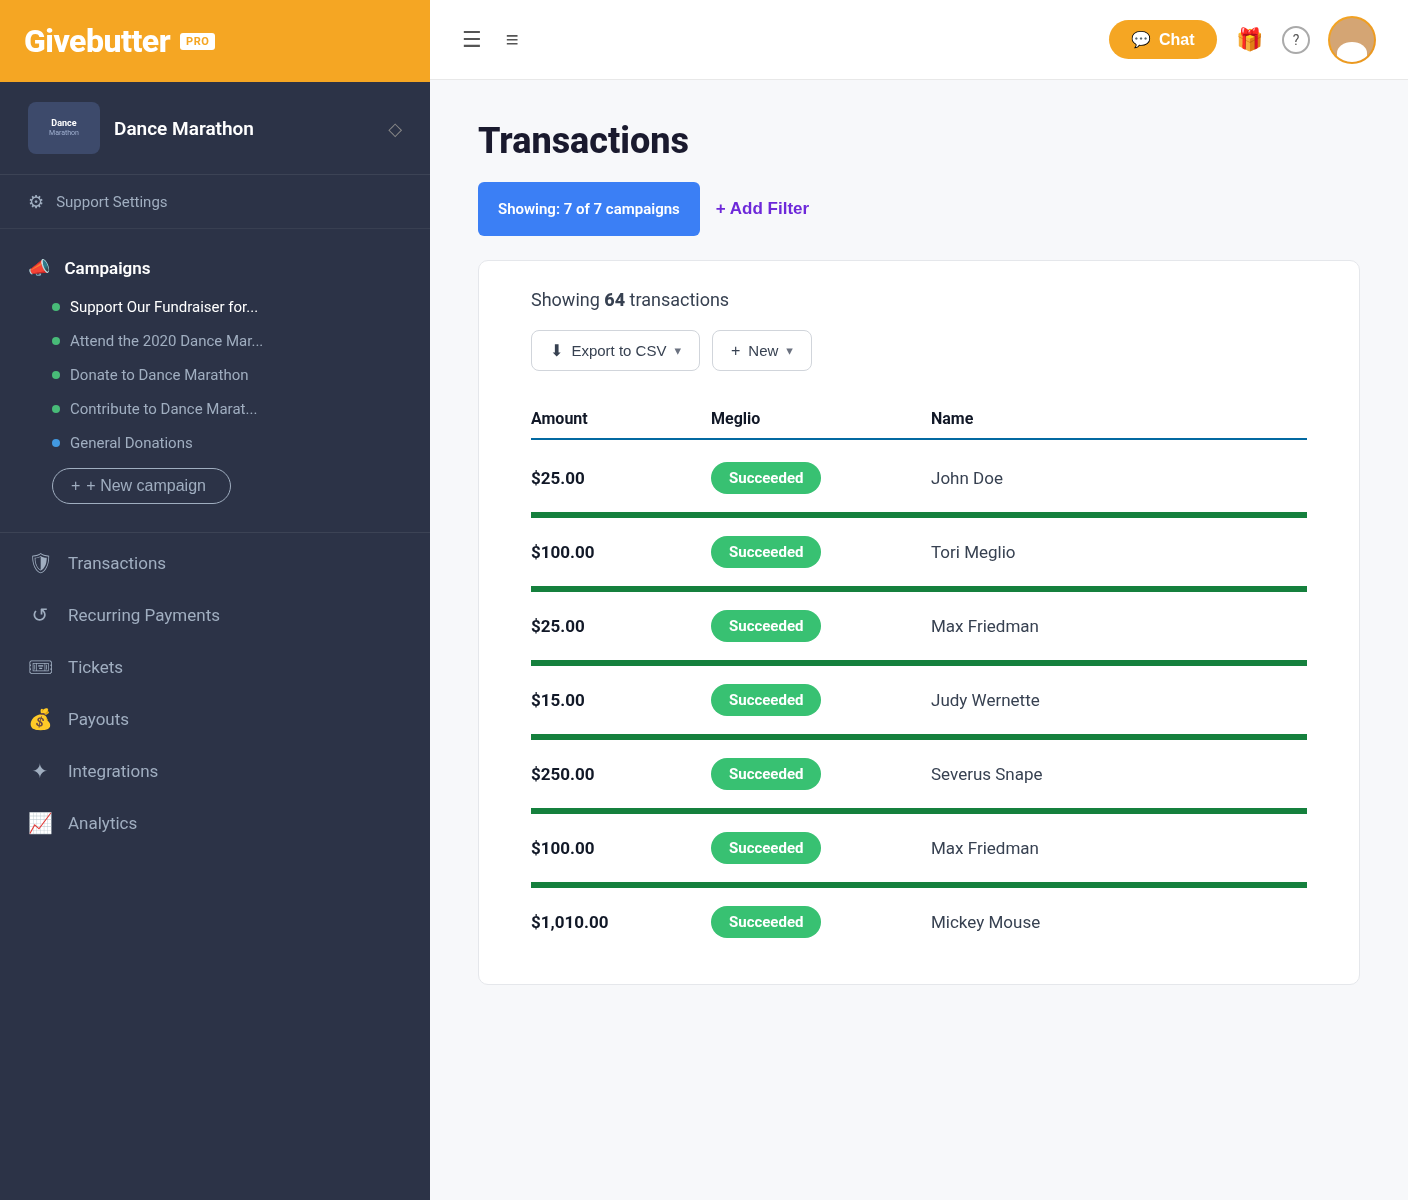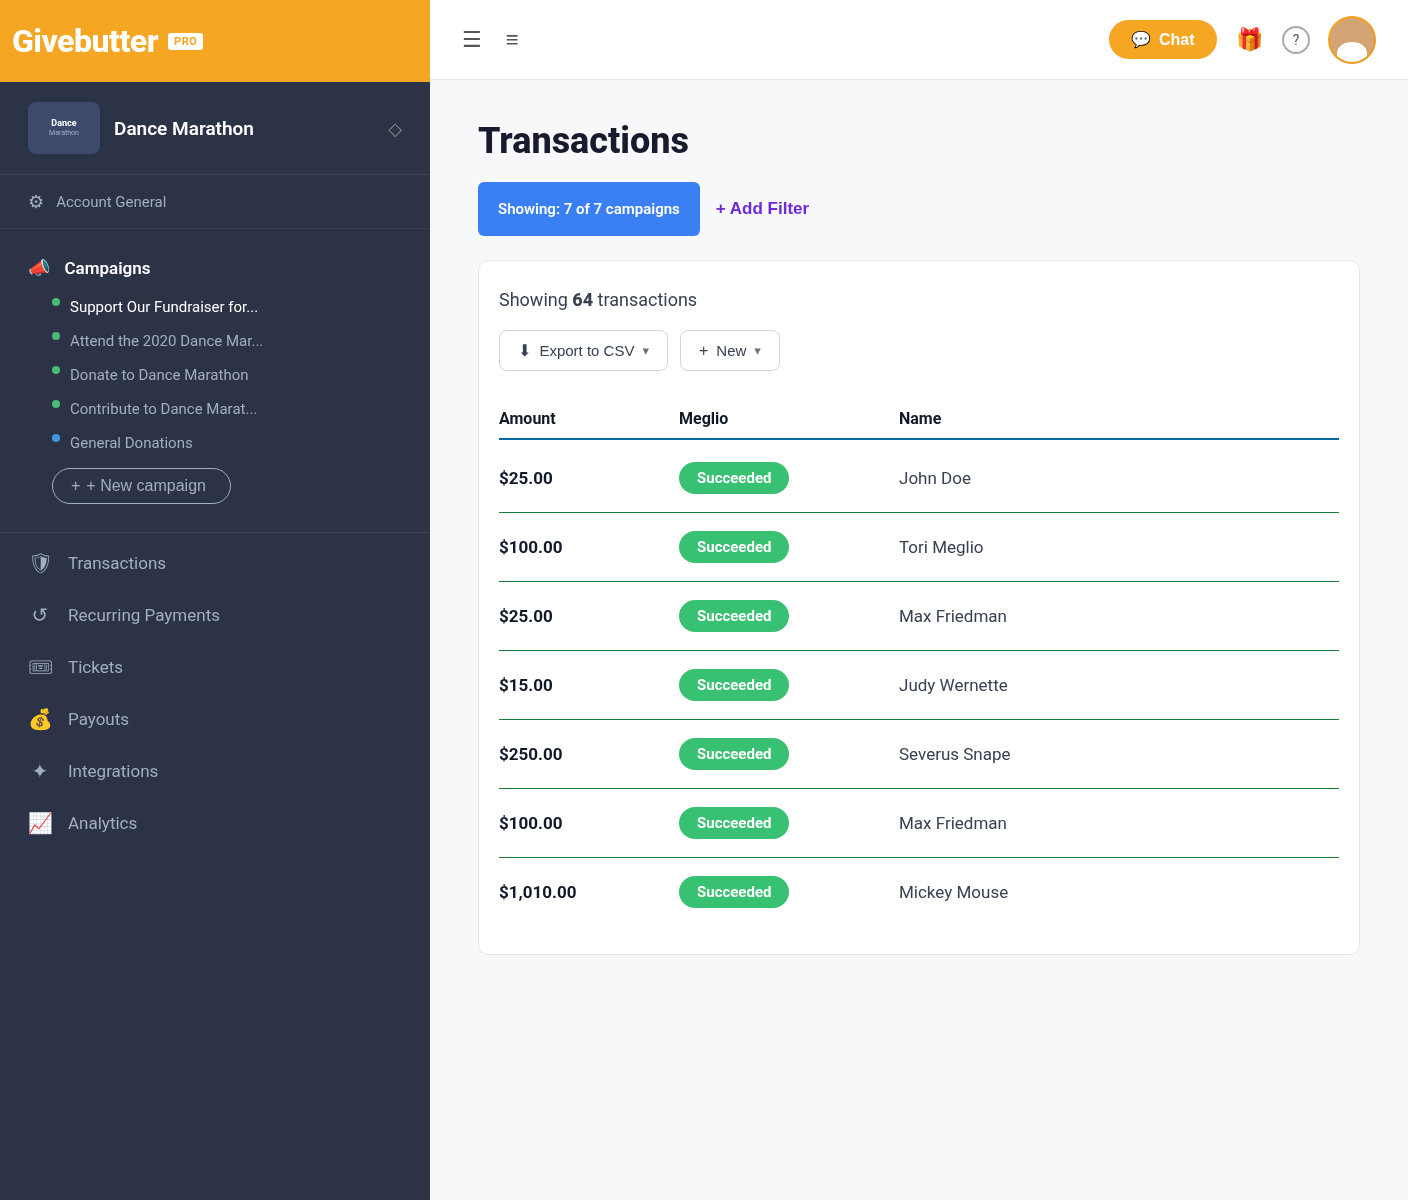--- a/index.html
+++ b/index.html
@@ -15,21 +15,21 @@
     .sidebar {
       width: 430px;
       min-width: 430px;
       background: #2c3347;
       display: flex;
       flex-direction: column;
       min-height: 1200px;
     }
     .sidebar-header {
       background: #f5a623;
-      padding: 22px 12px;
+      padding: 22px 24px;
       display: flex;
       align-items: center;
     }
     .sidebar-logo-text {
       color: #fff;
       font-size: 32px;
       font-weight: 800;
       letter-spacing: -0.5px;
     }
     .pro-badge {
@@ -110,20 +110,21 @@
     .sidebar-section-header .section-icon {
       margin-right: 14px;
       font-size: 18px;
       color: #a0aec0;
     }
     .campaign-list {
       padding: 0 0 8px 0;
     }
     .campaign-item {
       display: flex;
+      align-items: center;
       padding: 8px 28px 8px 52px;
       color: #a0aec0;
       font-size: 15px;
       cursor: pointer;
     }
     .campaign-item.active {
       color: #fff;
     }
     .campaign-dot {
       width: 8px;
@@ -298,21 +299,21 @@
       border: none;
     }
     .add-filter-btn span {
       margin-right: 4px;
       font-size: 17px;
     }
     .transactions-card {
       background: #fff;
       border-radius: 10px;
       border: 1px solid #e5e7eb;
-      padding: 28px 20px;
+      padding: 28px 52px;
     }
     .transactions-summary {
       font-size: 18px;
       color: #374151;
       margin-bottom: 20px;
     }
     .transactions-summary strong {
       font-weight: 800;
     }
     .actions-row {
@@ -350,21 +351,21 @@
     }
     .table-header-cell {
       font-size: 16px;
       font-weight: 700;
       color: #111827;
     }
     .table-row {
       display: grid;
       grid-template-columns: 180px 220px 1fr;
       padding: 18px 0;
-      border-bottom: 1px solid #15803d;
+      border-bottom: 6px solid #15803d;
       align-items: center;
     }
     .table-row:last-child {
       border-bottom: none;
     }
     .amount-cell {
       font-size: 17px;
       font-weight: 700;
       color: #111827;
     }
@@ -396,21 +397,21 @@
     <div class="org-icon">
       <span class="org-icon-top">Dance</span>
       <span class="org-icon-bottom">Marathon</span>
     </div>
     <span class="org-name">Dance Marathon</span>
     <span class="org-chevron">◇</span>
   </div>
 
   <div class="account-settings-row">
     <span class="gear-icon">⚙</span>
-    <span>Account General</span>
+    <span>Support Settings</span>
   </div>
 
   <div class="sidebar-section">
     <div class="sidebar-section-header">
       <span class="section-icon">📣</span>
       <span>Campaigns</span>
     </div>
     <div class="campaign-list">
       <div class="campaign-item active">
         <span class="campaign-dot green"></span>

